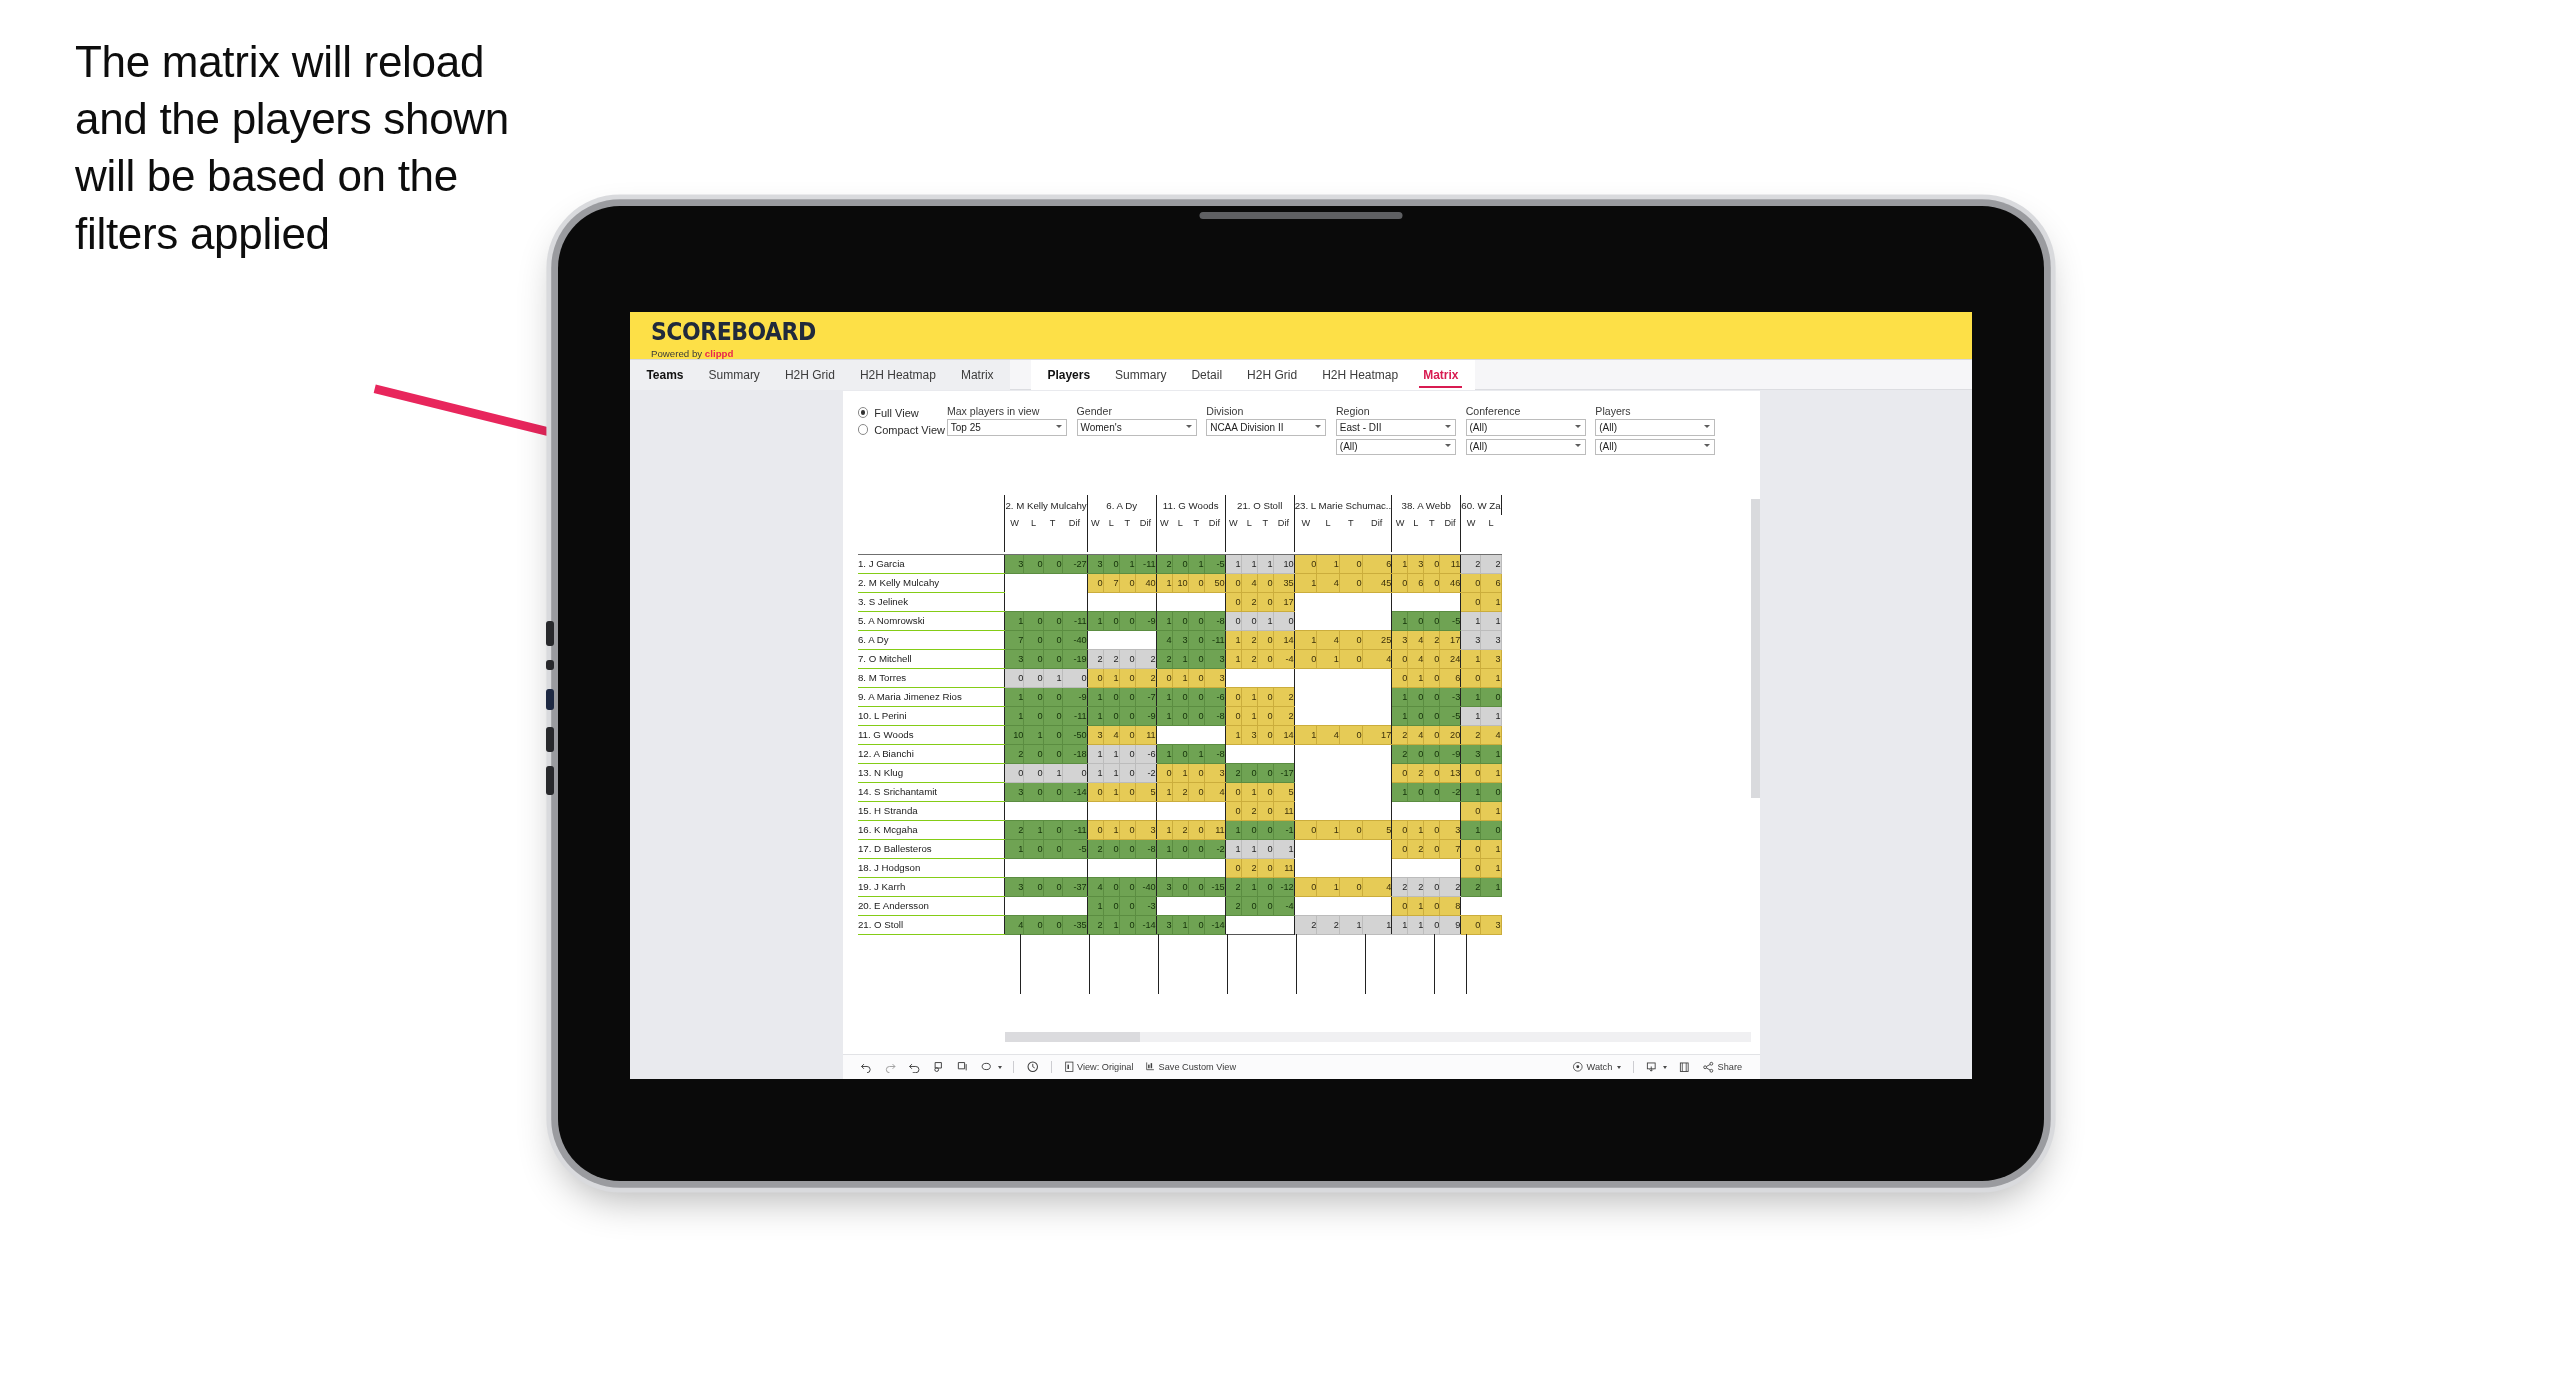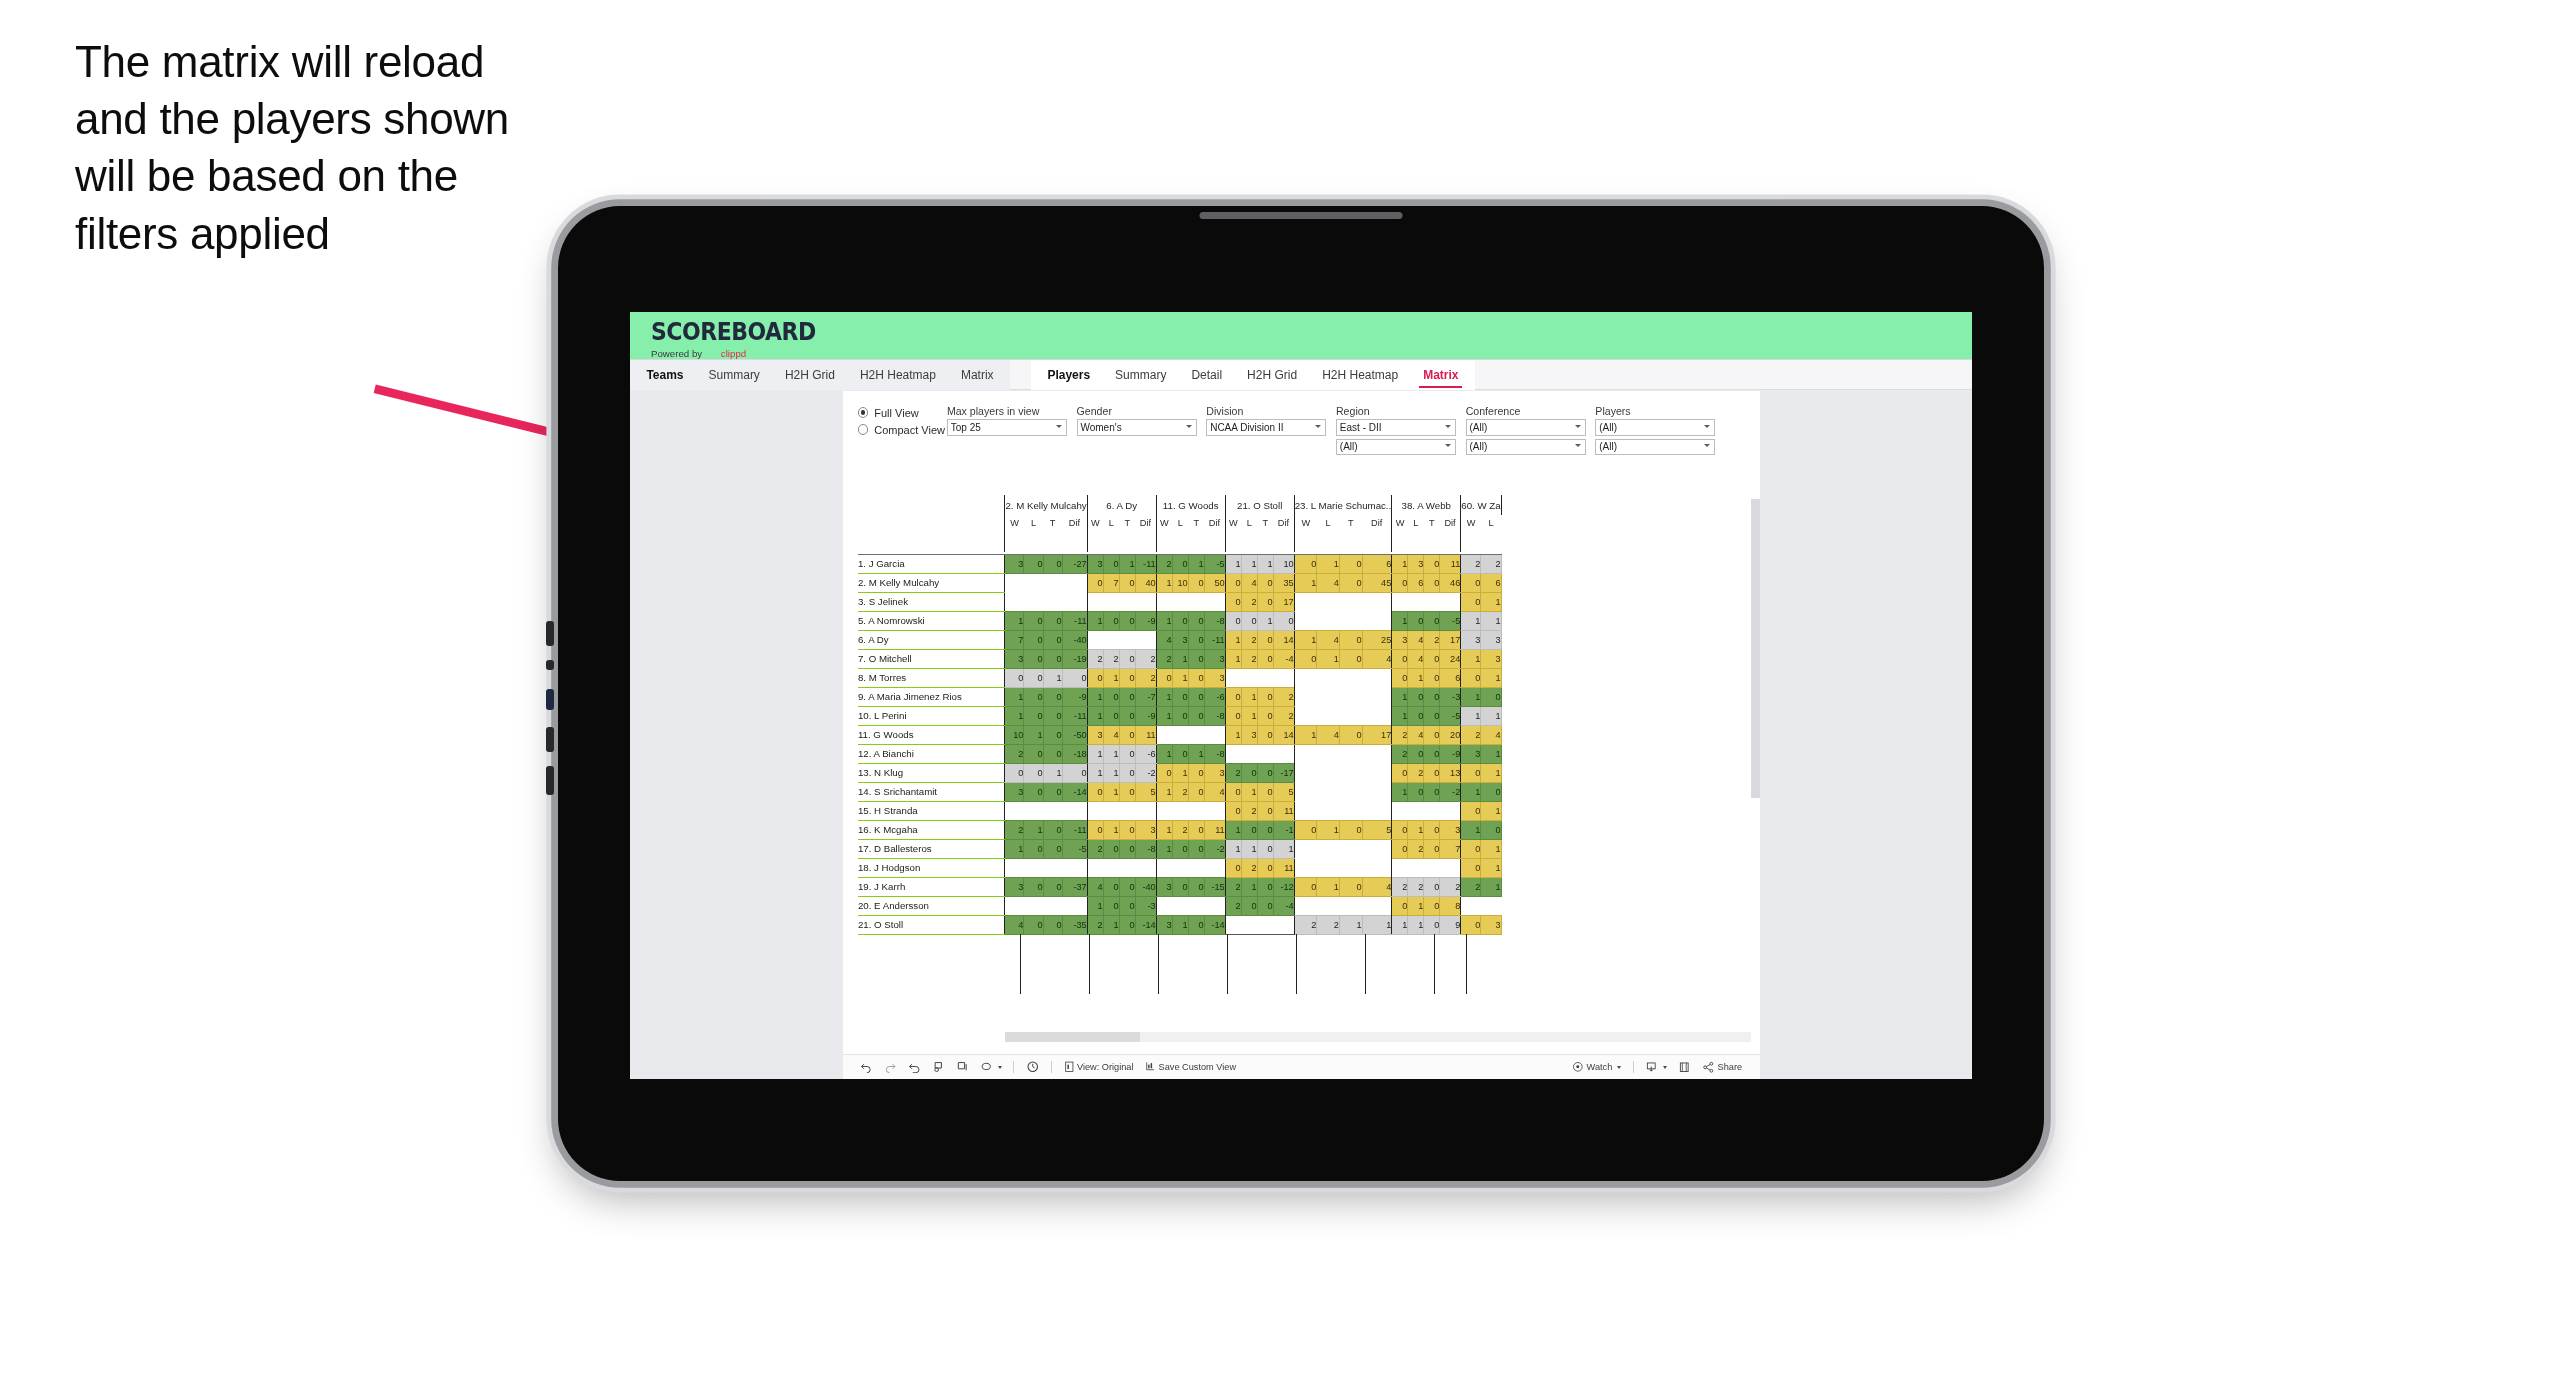--- a/index.html
+++ b/index.html
@@ -30,29 +30,29 @@
   #sb4{ top:521px; width:7.7px; height:25px; }
   #sb5{ top:560px; width:7.7px; height:29px; }
 
   
   #app {
     position:absolute; left:72px; top:106px; width:1342px; height:767px;
     background:#e9eaee; overflow:hidden;
   }
 
   
-  #topbar{ height:48px; background:#86efac; display:flex; align-items:stretch; border-bottom:1px solid #d8d9dd; }
+  #topbar{ height:48px; background:#fde047; display:flex; align-items:stretch; border-bottom:1px solid #d8d9dd; }
   .brand{ width:181px; padding:6.8px 0 0 21px; }
   .brand .logo{
     font-family:"DejaVu Sans", sans-serif; font-weight:bold; font-size:22px;
     letter-spacing:-0.5px; color:#202a3c; line-height:1;
     transform:scaleY(1.15); transform-origin:left top;
   }
   .brand .sub{ font-size:9.7px; color:#3a3a3a; margin-top:6.8px; }
-  .brand .sub .clippd{ color:#e8264d; font-weight:normal;margin-left:16px; }
+  .brand .sub .clippd{ color:#e8264d; font-weight:bold; }
   .navtabs{ display:flex; align-items:center; gap:0; }
   .navtab{
     padding:0 21px; height:48px; display:flex; align-items:center;
     font-size:14.5px; color:#3d3d3d; letter-spacing:0.4px; position:relative; cursor:pointer;
   }
   .navtab.active{ color:#1a1a1a; }
   .navtab.active:after{
     content:""; position:absolute; left:13.5px; right:13.5px; bottom:0; height:2.9px; background:#d81b51;
   }
 

